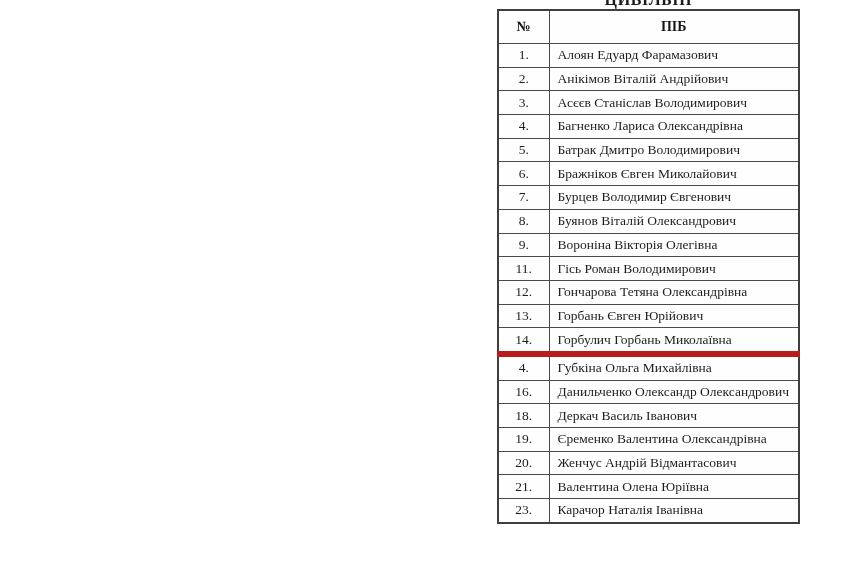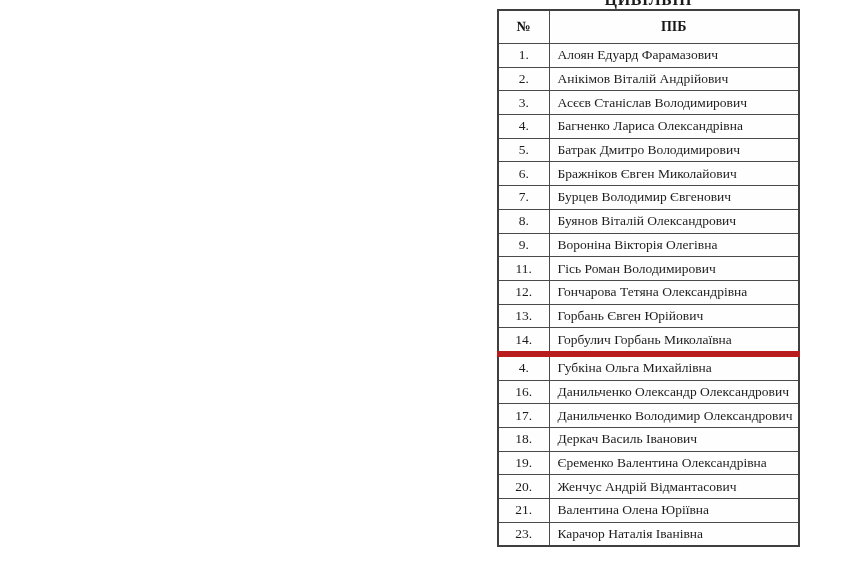--- a/index.html
+++ b/index.html
@@ -143,24 +143,20 @@
   </tr>
         <tr>
     <td class="cell-num">4.</td>
     <td class="cell-name">Губкіна Ольга Михайлівна</td>
   </tr>
         <tr>
     <td class="cell-num">16.</td>
     <td class="cell-name">Данильченко Олександр Олександрович</td>
   </tr>
         <tr>
-    <td class="cell-num">17.</td>
-    <td class="cell-name">Данильченко Володимир Олександрович</td>
-  </tr>
-        <tr>
     <td class="cell-num">18.</td>
     <td class="cell-name">Деркач Василь Іванович</td>
   </tr>
         <tr>
     <td class="cell-num">19.</td>
     <td class="cell-name">Єременко Валентина Олександрівна</td>
   </tr>
         <tr>
     <td class="cell-num">20.</td>
     <td class="cell-name">Женчус Андрій Відмантасович</td>

